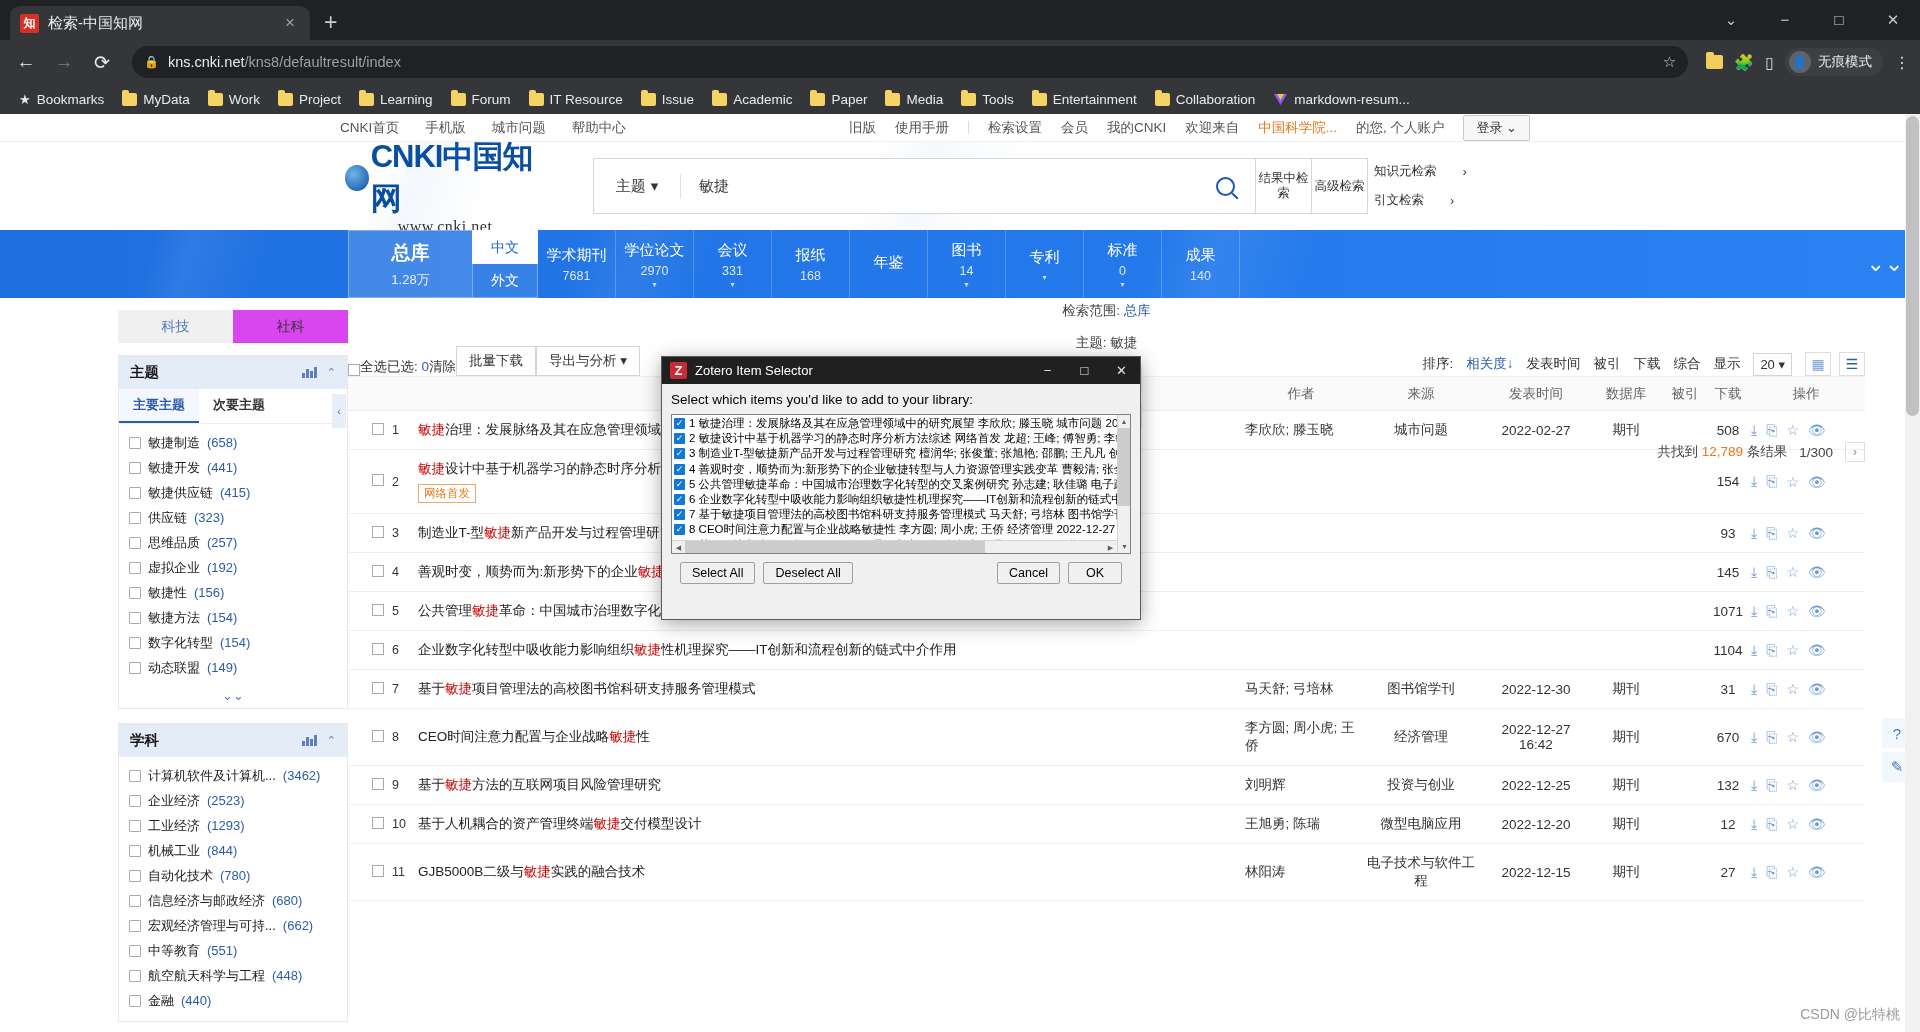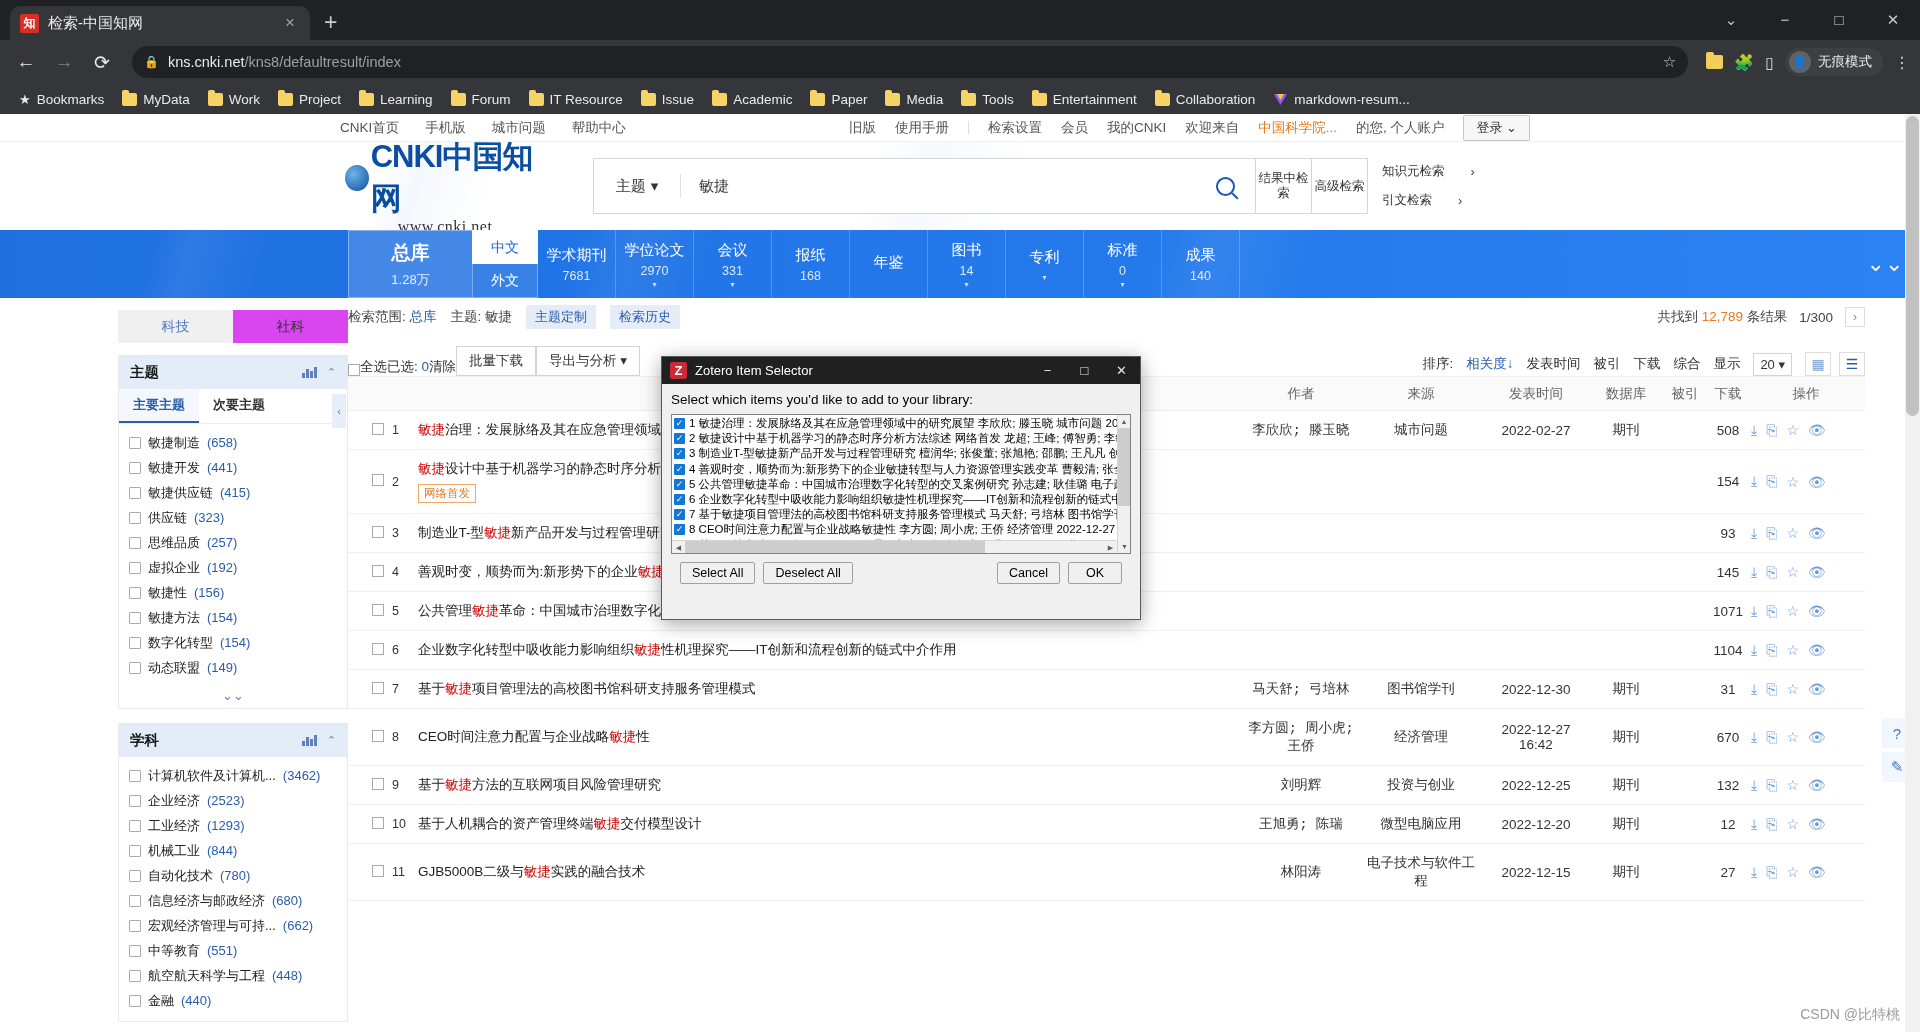--- a/index.html
+++ b/index.html
@@ -75,21 +75,21 @@
   .searchbox { width: 663px; height: 56px; border: 1px solid #d6d6d6; background: #fff; display: flex; align-items: center; margin-left: 48px; z-index:2;}
   .sb-type { width: 86px; display: flex; align-items: center; justify-content: center; gap: 5px; font-size: 15px; color: #333; }
   .sb-div { width: 1px; height: 24px; background: #e0e0e0; }
   .sb-input { flex: 1; padding-left: 18px; font-size: 15px; color: #333; }
   .sb-go { width: 60px; display:flex; align-items:center; justify-content:center; }
   .magn { width: 19px; height: 19px; border: 2px solid #1a55b5; border-radius: 50%; position: relative; display:inline-block;}
   .magn::after { content:''; position:absolute; width: 2px; height: 8px; background: #1a55b5; transform: rotate(-45deg); right: -3px; bottom: -6px;}
   .sb-side { display: flex; z-index:2;}
   .sb-sidebtn { width: 56px; height: 56px; border: 1px solid #d6d6d6; border-left: none; background: #fff;
     display: flex; align-items: center; justify-content: center; font-size: 12.5px; color: #333; text-align:center; line-height:1.2;}
-  .sb-links { margin-left: 14px; display: flex; flex-direction: column; gap: 12px; font-size: 12.5px; color: #333; z-index:2;}
+  .sb-links { margin-left: 6px; display: flex; flex-direction: column; gap: 12px; font-size: 12.5px; color: #333; z-index:2;}
   .sb-links div { display:flex; align-items:center; gap: 26px; }
 
   .db-bar { height: 68px; background: linear-gradient(90deg,#1f6fe0 0%, #2479ea 55%, #2b82f2 100%); display: flex; align-items: stretch; position: relative; overflow: hidden;}
   .db-bar::after{content:'';position:absolute;inset:0;background:
     linear-gradient(105deg, transparent 8%, rgba(255,255,255,.07) 10%, transparent 14%),
     linear-gradient(105deg, transparent 30%, rgba(255,255,255,.06) 33%, transparent 37%),
     linear-gradient(105deg, transparent 60%, rgba(255,255,255,.07) 63%, transparent 68%);pointer-events:none;}
   .db-spacer { width: 348px; }
   .db-main {
     width: 124px; background: rgba(255,255,255,.16); display: flex; flex-direction: column;
@@ -127,21 +127,21 @@
   .fl-item { display: flex; align-items: center; gap: 7px; padding: 3.5px 0; font-size: 13px; color: #222; }
   .fl-item .cb { width: 12px; height: 12px; border: 1px solid #aaa; background: #fff; flex-shrink: 0; border-radius:1px;}
   .fl-item .cnt { color: #2a5caa; }
   .fl-item .lbl { white-space: nowrap; overflow:hidden; text-overflow:ellipsis; }
   .facet-more { text-align: center; color: #5b7fc0; font-size: 13px; padding-bottom: 5px;}
 
   .collapse-handle { position: absolute; left: 0; top: 0; width: 14px; height: 34px; background: #e8eef8;
     display: flex; align-items: center; justify-content: center; color: #4a78c4; font-size: 11px; }
 
   .right-col { flex: 1; padding-right: 55px; }
-  .scope-bar { height: 34px; display: flex; align-items: center; gap: 14px; font-size: 13.5px; color: #444; padding-top:4px;}
+  .scope-bar { height: 34px; display: flex; align-items: center; gap: 14px; font-size: 13.5px; color: #444; padding-top:4px;flex-direction:column;}
   .scope-bar b { color: #2a5caa; font-weight: normal; }
   .chip { background: #e4ecf8; color: #2a5caa; padding: 3px 9px; font-size: 13px; }
   .scope-right { margin-left: auto; display: flex; align-items: center; gap: 12px; font-size: 13.5px; color: #444;}
   .scope-right .num { color: #e8791c; }
   .pg-next { border: 1px solid #ddd; width: 20px; height: 20px; display:flex;align-items:center;justify-content:center; color:#888; font-size:12px;}
 
   .ops-bar { height: 44px; background: #fff; display: flex; align-items: flex-end; gap: 0; font-size: 13.5px; color: #333; }
   .ops-bar .cb { width: 12px; height: 12px; border: 1px solid #aaa; background: #fff; }
   .ops-bar .zero { color: #2a5caa; }
   .ops-btn { border: 1px solid #d3d3d3; background: #fff; padding: 5px 12px; font-size: 13.5px; color: #333; }
@@ -155,21 +155,21 @@
 
   table.results { width: 100%; border-collapse: collapse; font-size: 13.5px; }
   table.results thead th { background: #fafafa; color: #666; font-weight: normal; height: 34px; border-top: 1px solid #eee; border-bottom: 1px solid #eee; font-size: 13.5px;}
   table.results tbody td { border-bottom: 1px solid #f0f0f0; padding: 10px 4px; vertical-align: middle; color: #333; }
   td.c-chk { width: 40px; text-align: right; padding-right:6px;}
   td.c-idx { width: 26px; color: #888; font-size: 12.5px; }
   td.c-title { padding-left: 10px; }
   td.c-title a { color: #222; text-decoration: none; }
   td.c-title em { color: #cc0000; font-style: normal; }
   .tagnew { display: inline-block; margin-top: 6px; border: 1px solid #f0a868; color: #e8791c; font-size: 11.5px; padding: 1px 5px; }
-  td.c-auth { width: 120px; text-align:center; color:#2a5caa;font-family:Liberation Mono, monospace;}
+  td.c-auth { width: 120px; color:#2a5caa;}
   td.c-src  { width: 120px; text-align:center; }
   td.c-date { width: 110px; text-align:center; }
   td.c-db   { width: 70px; text-align:center; }
   td.c-cite { width: 48px; text-align:center; }
   td.c-dl   { width: 38px; text-align:center; }
   td.c-ops  { width: 118px; }
   .opicons { display:flex; gap:9px; align-items:center; color:#6a9ad6; font-size: 14px; }
   .opicons span { cursor:pointer; }
   .rowcb { width: 12px; height: 12px; border: 1px solid #aaa; background:#fff; display:inline-block;}
 

